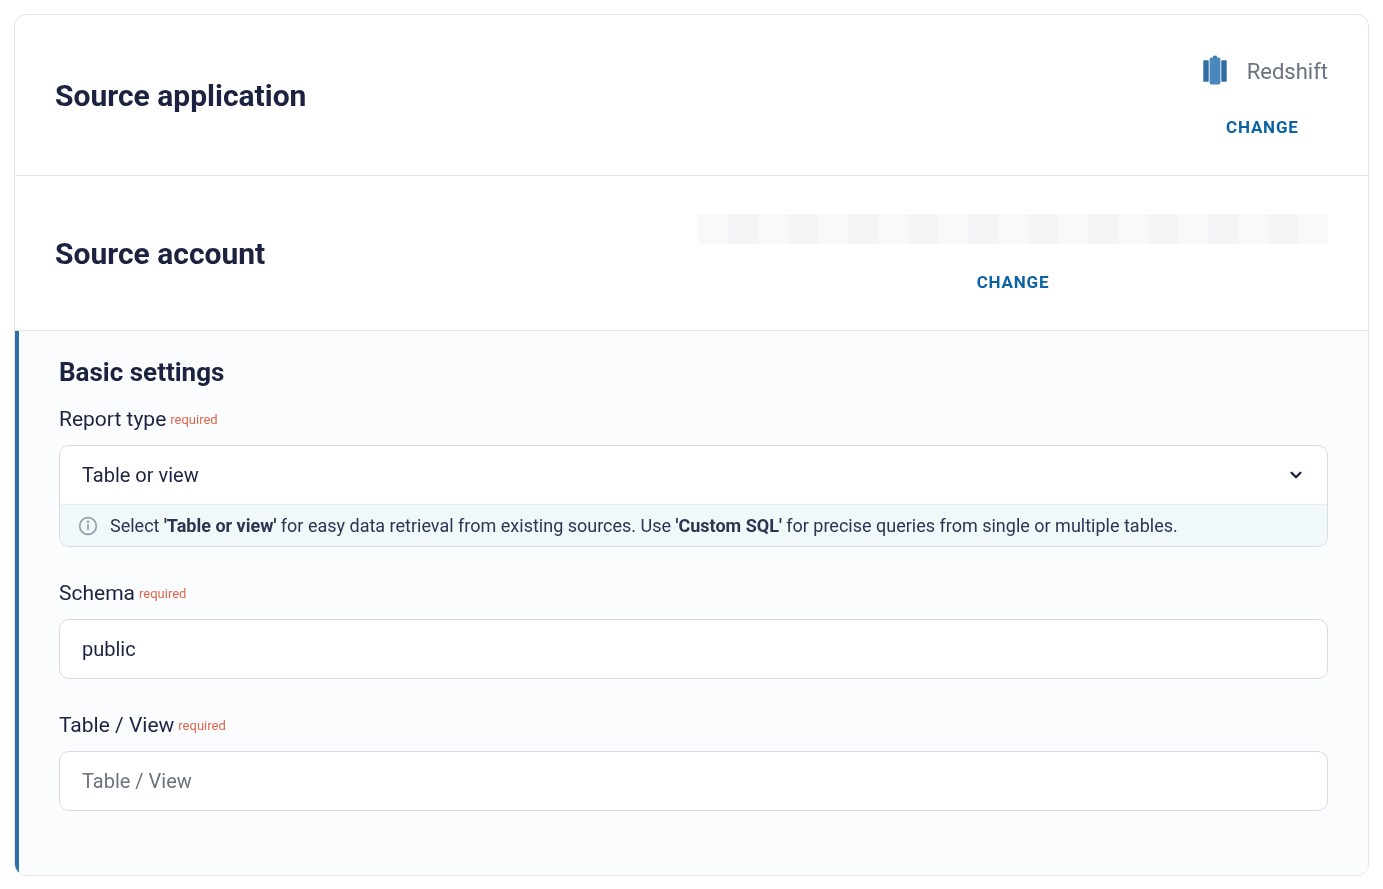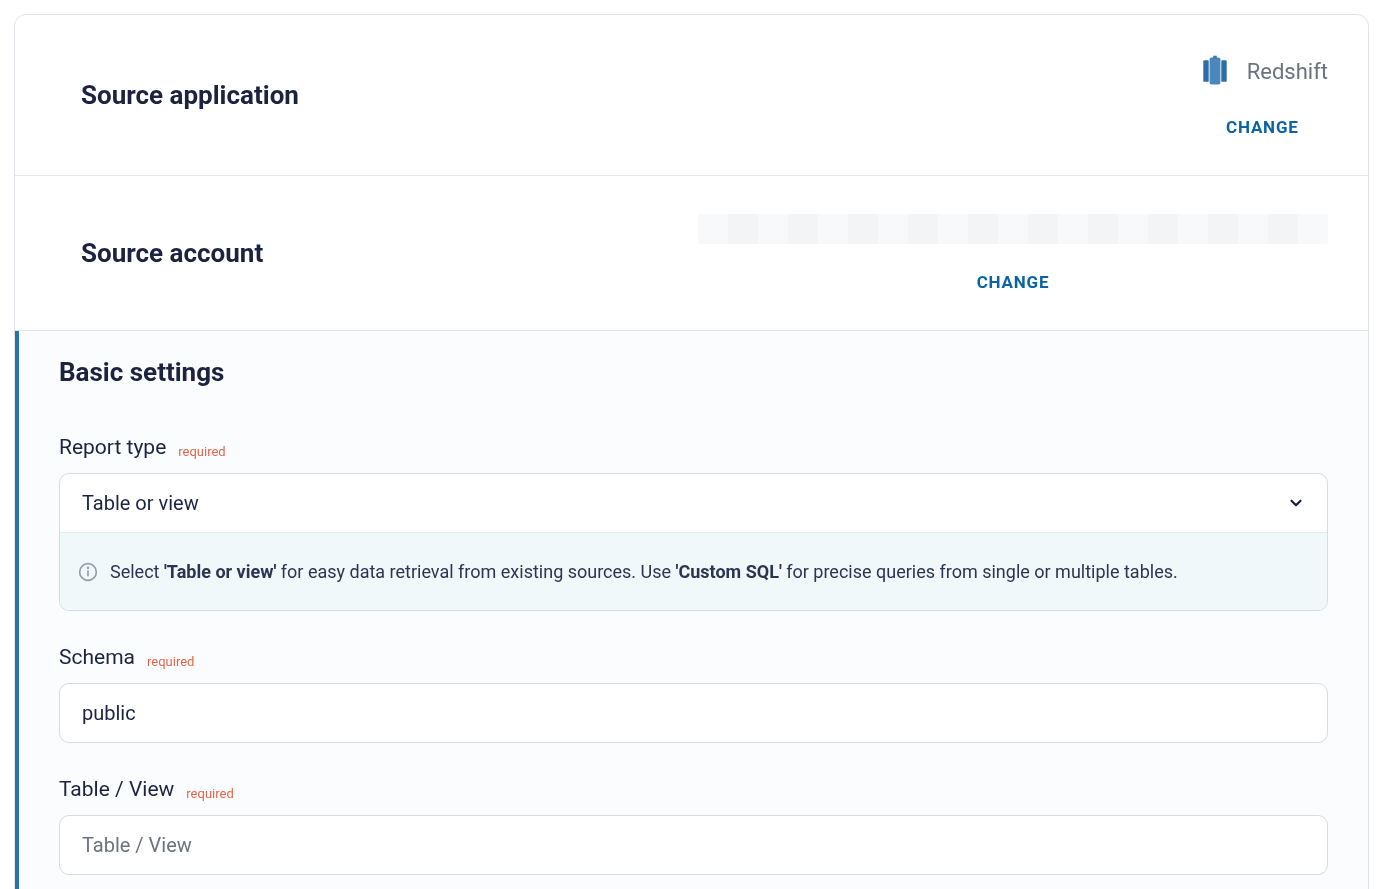--- a/index.html
+++ b/index.html
@@ -23,24 +23,23 @@
       display: flex;
       align-items: center;
       justify-content: space-between;
       padding: 38px 40px;
       border-bottom: 1px solid #e2e4ea;
     }
     .section-row:last-child {
       border-bottom: none;
     }
     .section-title {
-      font-size: 26px;
-      font-weight: 700;
-      color: #1c2340;
-      margin-left: 26px;
+      font-size: 30px;
+      font-weight: 700;
+      color: #1c2340;
     }
     .section-right {
       display: flex;
       align-items: center;
       gap: 28px;
       flex-direction: column;
     }
     .app-badge {
       display: flex;
       align-items: center;
@@ -71,29 +70,29 @@
     }
     .settings {
       border-left: 4px solid #2a71a8;
       padding: 26px 40px 30px 40px;
       background: #fbfcfd;
     }
     .settings-title {
       font-size: 26px;
       font-weight: 700;
       color: #1c2340;
-      margin-bottom: 48px;
+      margin-bottom: 20px;
     }
     .field-group {
       margin-bottom: 34px;
     }
     .field-label-row {
       display: flex;
-      align-items: flex-end;
-      gap: 12px;
+      align-items: center;
+      gap: 4px;
       margin-bottom: 14px;
     }
     .field-label {
       font-size: 21px;
       font-weight: 400;
       color: #1c2340;
     }
     .required {
       font-size: 13px;
       color: #e0674b;
@@ -120,21 +119,21 @@
     }
     .chevron {
       width: 18px;
       height: 18px;
       flex-shrink: 0;
     }
     .hint-row {
       display: flex;
       align-items: center;
       gap: 12px;
-      padding: 26px 18px;
+      padding: 8px 18px;
       background: #f0f8fa;
       border-top: 1px solid #e2eef0;
       font-size: 18px;
       color: #2b3551;
       line-height: 1.4;
     }
     .info-icon {
       width: 20px;
       height: 20px;
       flex-shrink: 0;

